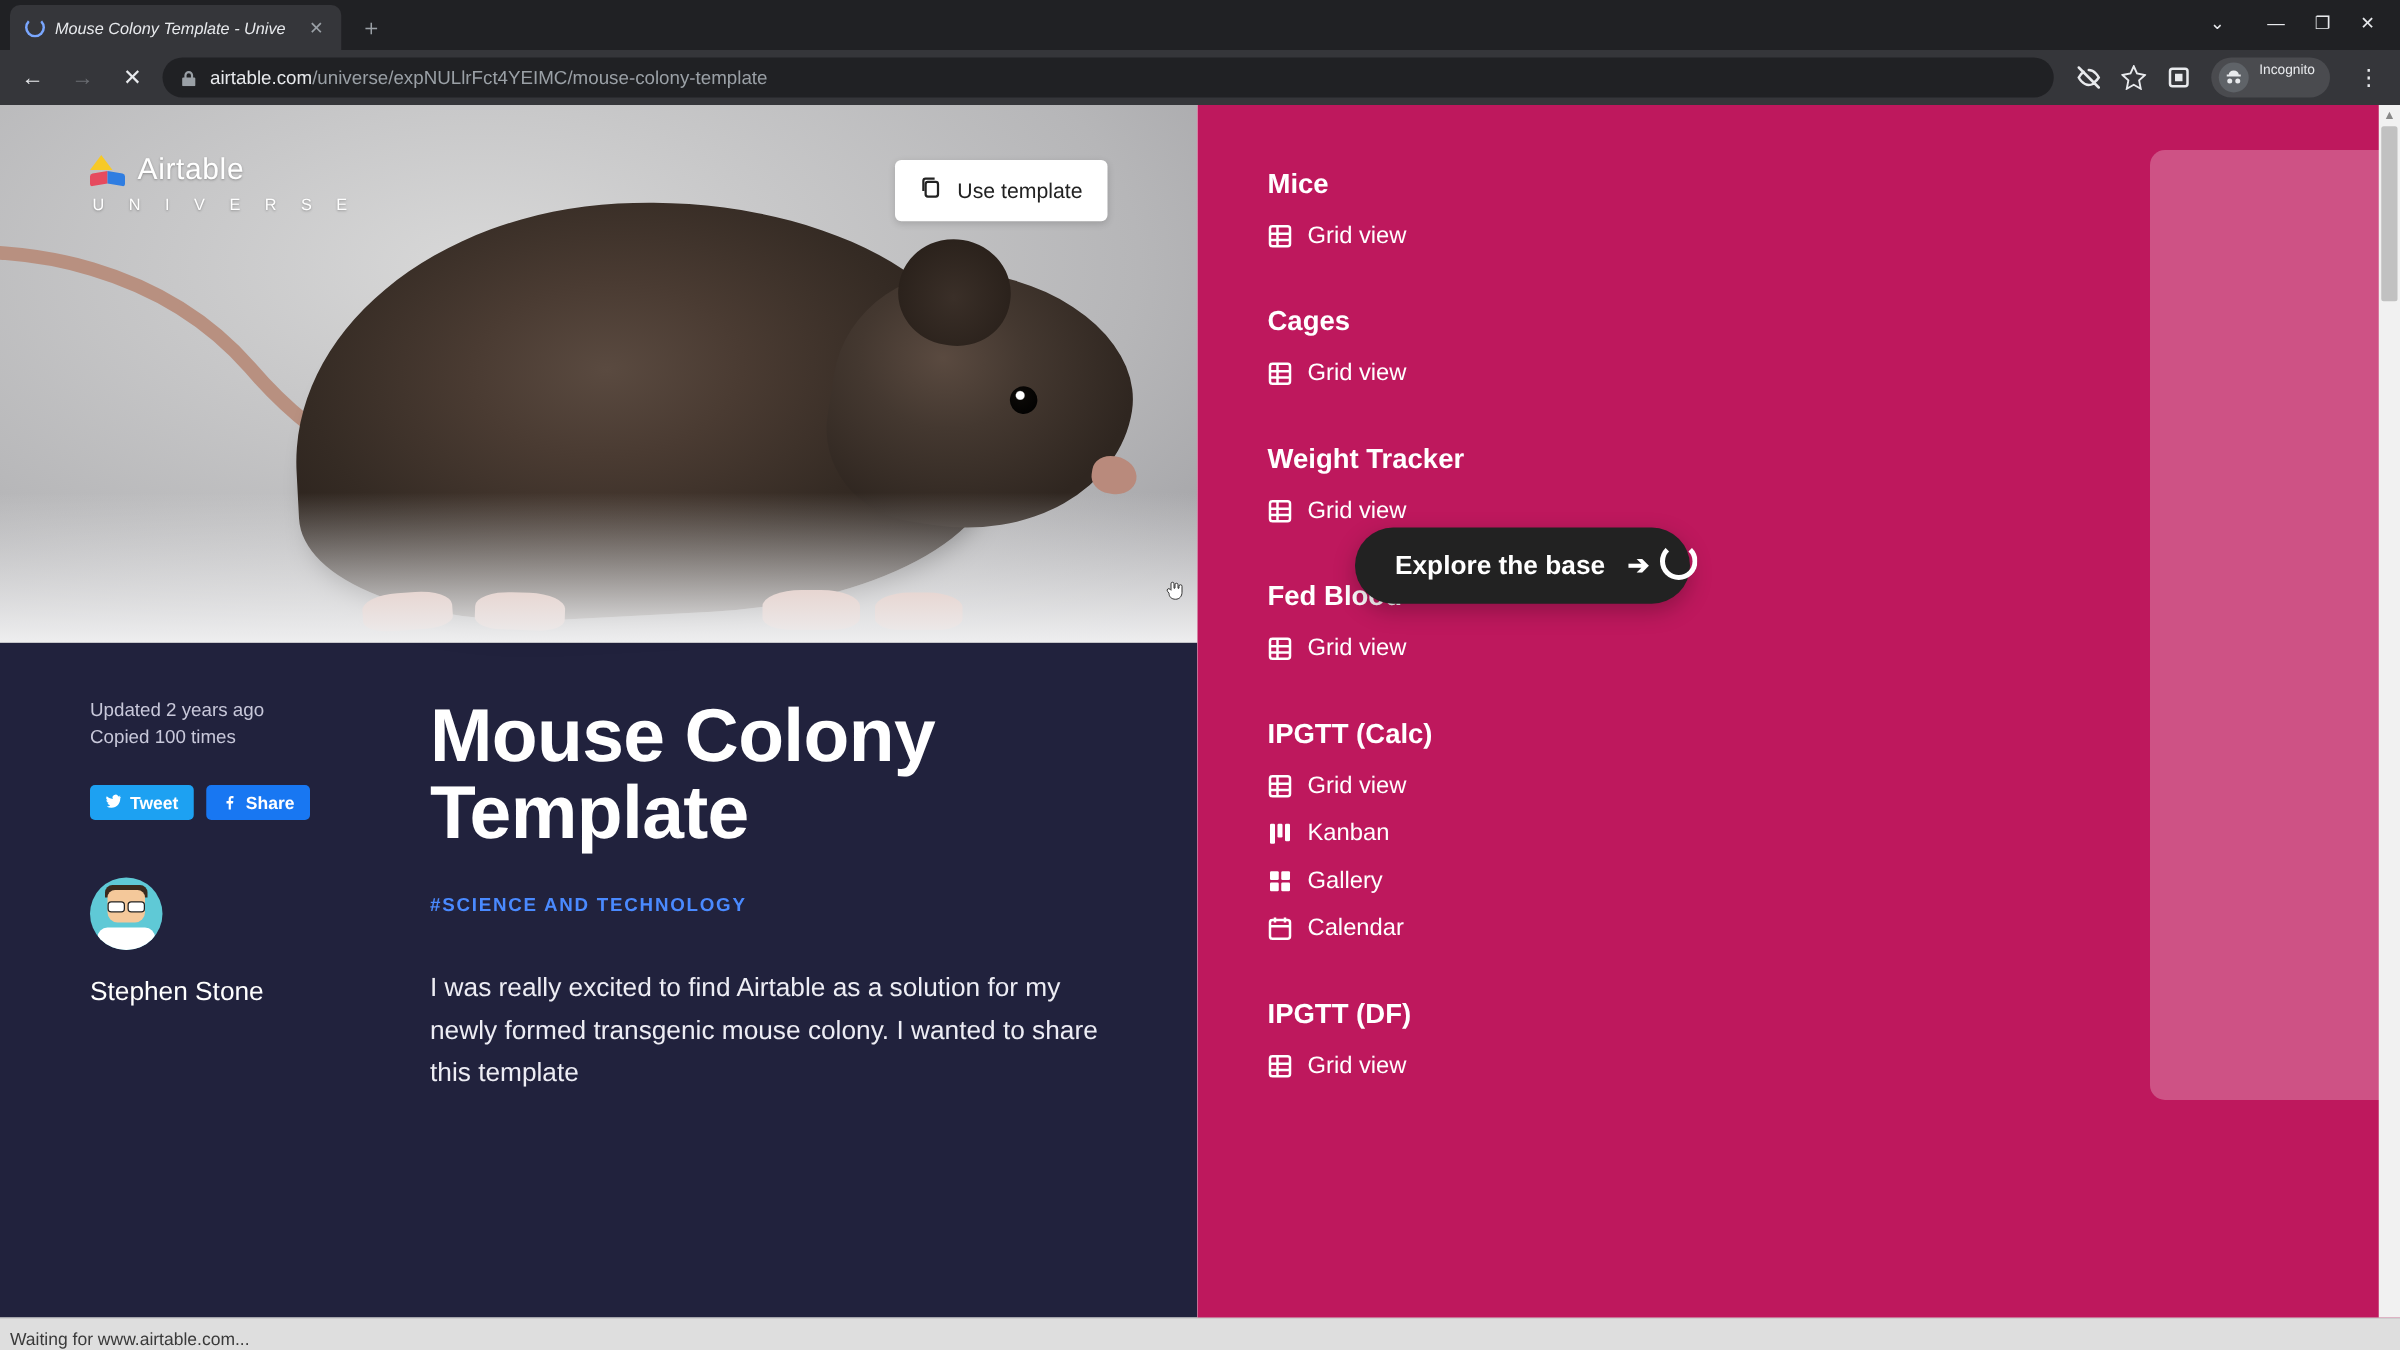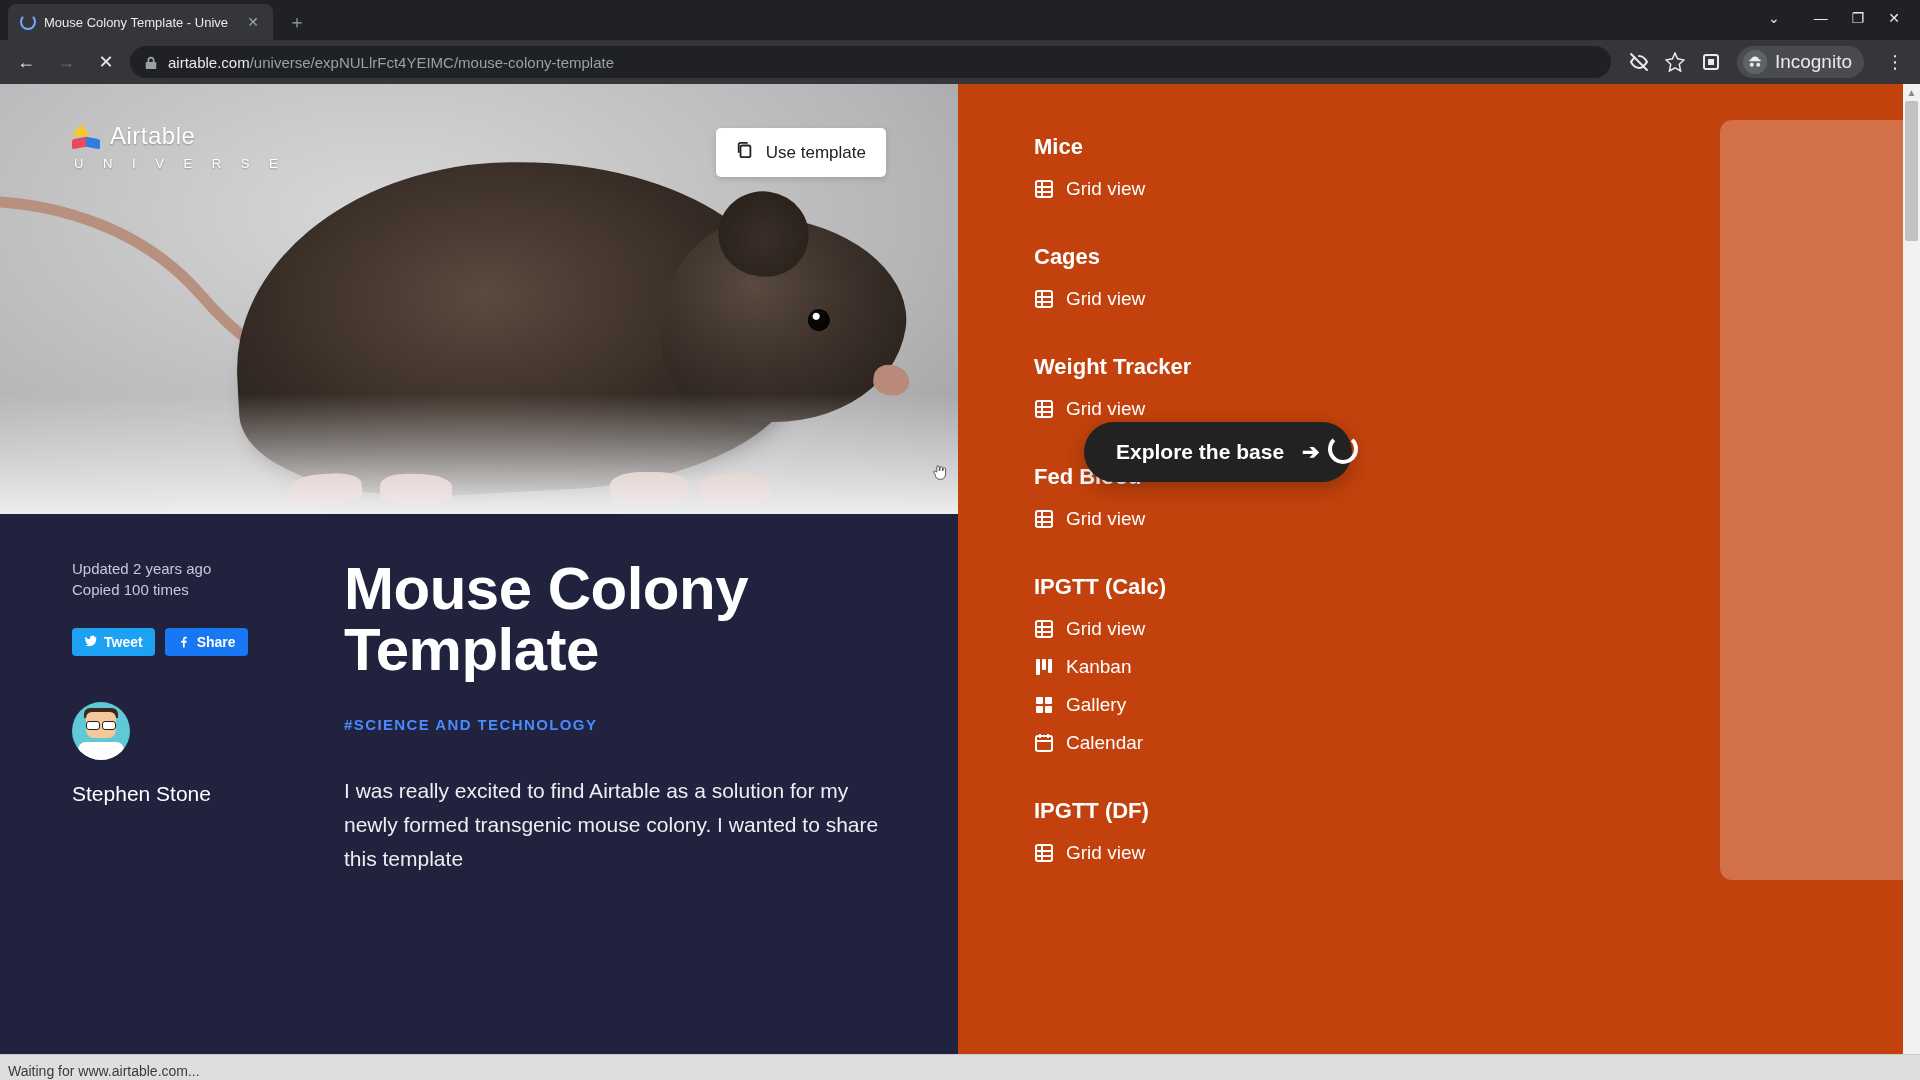--- a/index.html
+++ b/index.html
@@ -3,39 +3,39 @@
 <meta charset="utf-8">
 <style>
 * { margin: 0; padding: 0; box-sizing: border-box; font-family: -apple-system, BlinkMacSystemFont, "Segoe UI", Helvetica, Arial, sans-serif; }
 html, body { width: 1920px; height: 1080px; overflow: hidden; background: #202124; }
 
 
 .browser-chrome { width: 100%; height: 84px; background: #202124; display: flex; flex-direction: column; }
 .tab-strip { height: 40px; display: flex; align-items: flex-end; padding-left: 8px; }
 .tab { height: 36px; width: 265px; background: #35363a; border-radius: 8px 8px 0 0; display: flex; align-items: center; padding: 0 12px; gap: 8px; color: #e8eaed; font-size: 13px; position: relative; }
 .tab-favicon { width: 16px; height: 16px; border: 2px solid #7aa7ff; border-top-color: transparent; border-radius: 50%; }
-.tab-title { flex: 1; white-space: nowrap; overflow: hidden; text-overflow: ellipsis; }
+.tab-title { flex: 1; white-space: nowrap; overflow: hidden; text-overflow: ellipsis; font-style: italic; }
 .tab-close { width: 16px; height: 16px; display: flex; align-items: center; justify-content: center; color: #9aa0a6; font-size: 14px; cursor: pointer; }
 .new-tab { width: 28px; height: 28px; display: flex; align-items: center; justify-content: center; color: #9aa0a6; font-size: 18px; margin-left: 10px; margin-bottom: 4px; cursor: pointer; }
 .window-controls { position: absolute; right: 0; top: 0; height: 36px; display: flex; align-items: center; gap: 24px; padding: 0 20px; color: #e8eaed; }
 .window-controls span { font-size: 14px; cursor: pointer; }
 .wc-chevron { font-size: 18px; margin-right: 10px; }
 
 .toolbar { height: 44px; background: #35363a; display: flex; align-items: center; padding: 0 10px; gap: 8px; }
 .nav-btn { width: 32px; height: 32px; display: flex; align-items: center; justify-content: center; color: #e8eaed; font-size: 18px; cursor: pointer; border-radius: 50%; }
 .nav-btn.disabled { color: #6b6e73; }
 .omnibox { flex: 1; height: 32px; background: #202124; border-radius: 16px; display: flex; align-items: center; padding: 0 14px; gap: 10px; color: #e8eaed; }
 .lock-icon { width: 14px; height: 14px; }
 .lock-icon svg { width: 14px; height: 14px; fill: #9aa0a6; }
 .url-text { font-size: 15px; color: #e8eaed; white-space: nowrap; }
 .url-text .muted { color: #9aa0a6; }
 .toolbar-right { display: flex; align-items: center; gap: 16px; padding-left: 10px; }
 .toolbar-icon { width: 20px; height: 20px; display: flex; align-items: center; justify-content: center; color: #e8eaed; cursor: pointer; }
 .toolbar-icon svg { width: 20px; height: 20px; fill: #e8eaed; }
-.incognito { display: flex; align-items: center; gap: 8px; color: #e8eaed; font-size: 19px; background: #4a4b4f; padding: 4px 12px 4px 6px; border-radius: 18px; }
+.incognito { display: flex; align-items: flex-start; gap: 8px; color: #e8eaed; font-size: 11px; background: #4a4b4f; padding: 4px 12px 4px 6px; border-radius: 18px; }
 .incognito-badge { width: 24px; height: 24px; background: #5f6368; border-radius: 50%; display: flex; align-items: center; justify-content: center; }
 .incognito-badge svg { width: 16px; height: 16px; fill: #e8eaed; }
 .menu-dots { color: #e8eaed; font-size: 18px; cursor: pointer; padding: 0 6px; }
 
 
 .viewport { position: relative; width: 100%; height: calc(1080px - 84px - 26px); display: flex; background: #fff; }
 .left-col { width: 958px; height: 100%; display: flex; flex-direction: column; overflow: hidden; }
 .hero { width: 100%; height: 430px; background: radial-gradient(ellipse at 40% 30%, #d8d8d8 0%, #c8c8c9 30%, #b6b6b8 65%, #9c9ca0 100%); position: relative; }
 .hero::after { content: ""; position: absolute; left: 0; right: 0; bottom: 0; height: 120px; background: linear-gradient(to top, #eeeeef 0%, rgba(238,238,238,0) 100%); }
 .logo { position: absolute; top: 38px; left: 72px; display: flex; flex-direction: column; gap: 6px; color: #fff; }
@@ -80,21 +80,21 @@
 .avatar-glasses::after { right: 0; }
 .avatar-coat { position: absolute; bottom: 0; left: 6px; width: 46px; height: 18px; background: #fff; border-radius: 8px 8px 0 0; }
 .author-name { font-size: 21px; font-weight: 500; margin-top: 22px; }
 
 .content-col { flex: 1; }
 .page-title { font-size: 60px; font-weight: 800; line-height: 1.02; letter-spacing: -0.5px; }
 .tag { display: inline-block; margin-top: 36px; font-size: 15px; font-weight: 700; letter-spacing: 1.4px; color: #4a8aff; }
 .body-text { margin-top: 40px; font-size: 21px; line-height: 1.6; color: #ededf4; max-width: 560px; }
 
 
-.right-col { flex: 1; background: #c2410c; padding: 50px 48px 0 76px; overflow: hidden; position: relative; color: #fff; }
+.right-col { flex: 1; background: #be185d; padding: 50px 48px 0 56px; overflow: hidden; position: relative; color: #fff; }
 .table-group { margin-bottom: 44px; }
 .table-name { font-size: 22px; font-weight: 700; margin-bottom: 18px; }
 .view-row { display: flex; align-items: center; gap: 12px; font-size: 19px; font-weight: 500; margin-bottom: 16px; cursor: pointer; }
 .view-row svg { width: 20px; height: 20px; fill: #fff; flex-shrink: 0; }
 
 .explore-pill { position: absolute; top: 338px; left: 126px; background: #222; color: #fff; padding: 18px 32px; border-radius: 32px; font-size: 21px; font-weight: 700; display: flex; align-items: center; gap: 18px; cursor: pointer; box-shadow: 0 6px 18px rgba(0,0,0,0.25); z-index: 5; }
 .spinner { position: absolute; top: 350px; left: 370px; width: 30px; height: 30px; border: 4px solid #fff; border-top-color: transparent; border-radius: 50%; z-index: 5; }
 .preview-shadow { position: absolute; top: 36px; right: -10px; width: 210px; height: 760px; background: rgba(255,255,255,0.25); border-radius: 12px 0 0 12px; }
 
 

